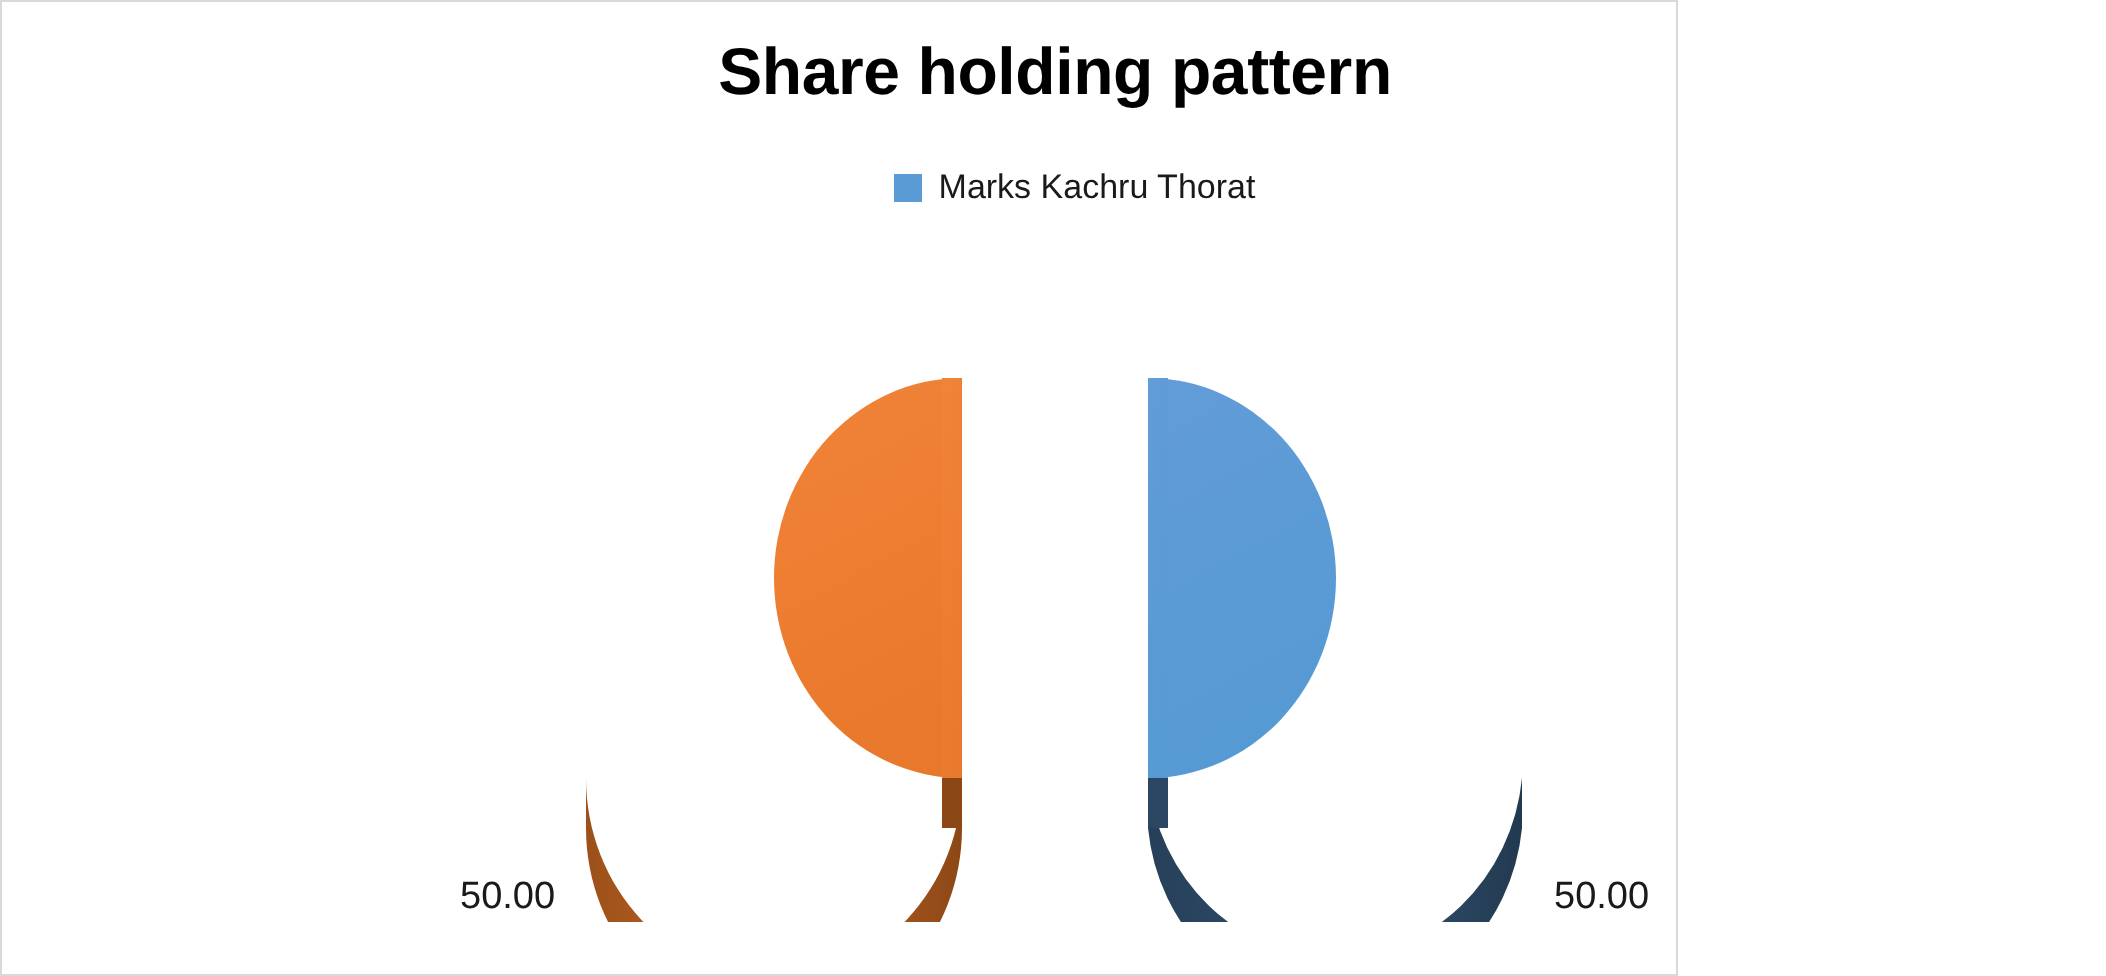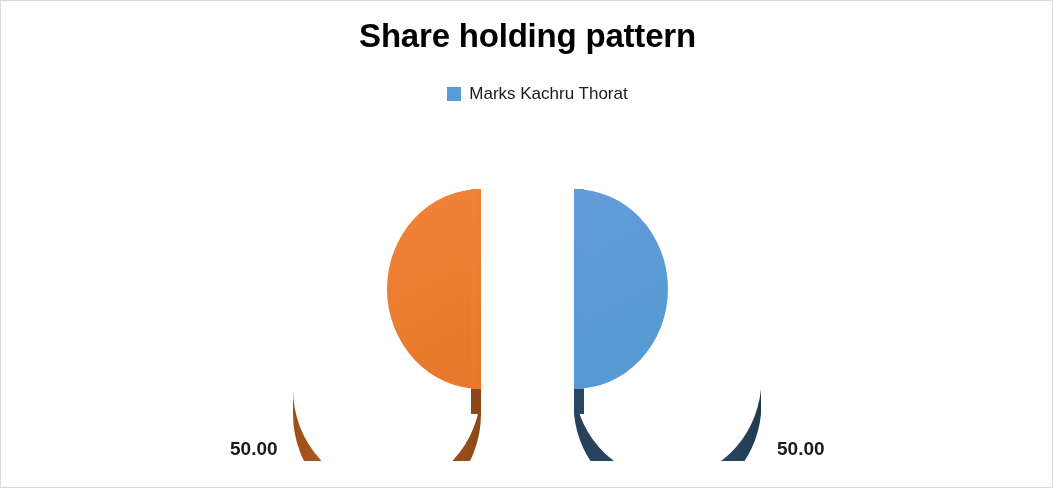--- a/index.html
+++ b/index.html
@@ -5,21 +5,21 @@
   html, body {
     margin: 0;
     padding: 0;
     background: #ffffff;
   }
   body {
     font-family: "Liberation Sans", sans-serif;
   }
   .chart-frame {
     position: relative;
-    width: 1053px;
+    width: 839px;
     height: 488px;
     background: #ffffff;
     border: 1px solid #d9d9d9;
     box-sizing: border-box;
     overflow: hidden;
   }
   .chart-title {
     position: absolute;
     left: 0;
     top: 16px;
@@ -73,21 +73,20 @@
     width: 1053px;
     height: 330px;
     display: block;
   }
   .data-label {
     position: absolute;
     font-size: 19px;
     color: #1a1a1a;
     font-family: "Liberation Sans", sans-serif;
     white-space: nowrap;
-    font-weight: bold;
   }
   .label-left {
     left: 229px;
     top: 307px;
   }
   .label-right {
     left: 776px;
     top: 307px;
   }
 </style>

